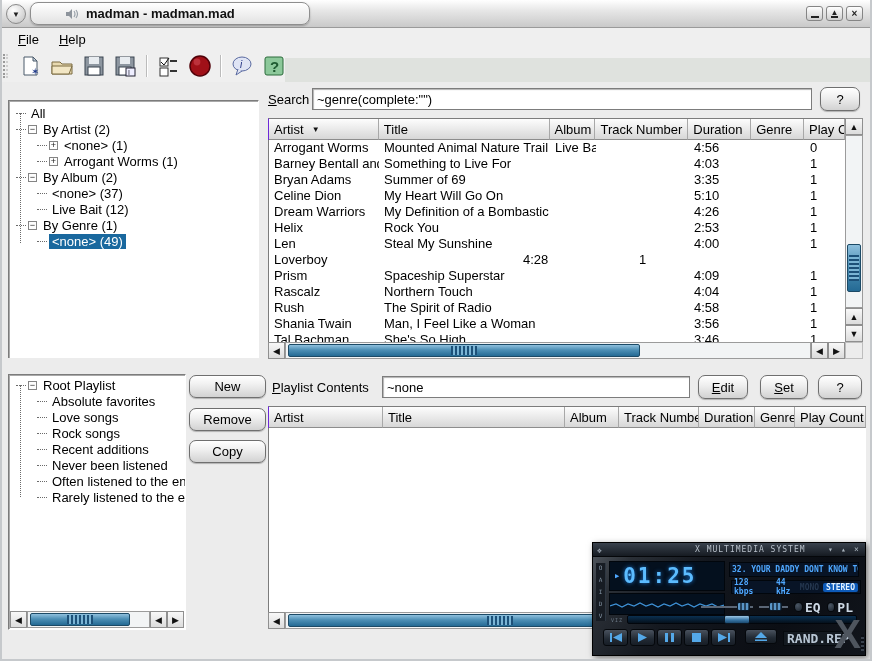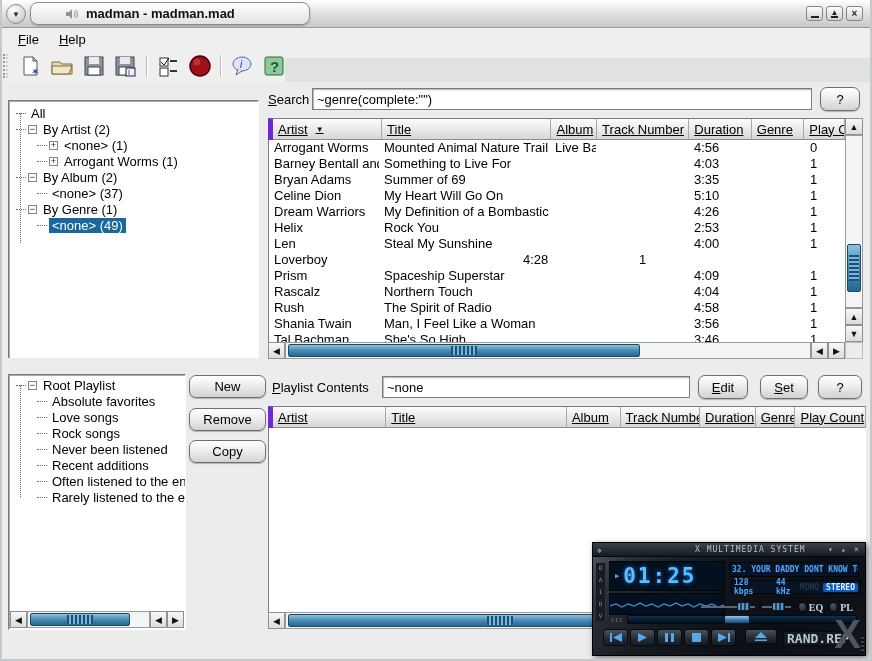--- a/index.html
+++ b/index.html
@@ -54,21 +54,21 @@
   .tree-item.d0 { padding-left:7px; } .tree-item.d1 { padding-left:28px; }
   .stub { width:10px; height:1px; border-top:1px dotted #6a6a6a; margin-right:2px; flex:0 0 auto; }
   .exp { width:9px; height:9px; flex:0 0 auto; border:1px solid #848484; background:#fdfdfd; font-size:9px; line-height:7px;
     text-align:center; margin-right:3px; color:#222; }
   .exp.no-exp { visibility:hidden; width:0; margin-right:0; border:none; }
   .tlabel { padding:0 3px; }
   .tree-item.sel .tlabel { background:#19689e; color:#fff; }
   .vguide { position:absolute; border-left:1px dotted #6a6a6a; width:0; }
 
   
-  .thead { position:absolute; display:flex; height:22px; border-top:1px solid #7c7c7c; border-left:5px solid #6d28d9;text-decoration:underline; }
+  .thead { position:absolute; display:flex; height:22px; border-top:1px solid #7c7c7c; border-left:1px solid #6d28d9; }
   .hcell { background:linear-gradient(#fdfdfd,#ececec 45%,#d7d7d7); border-right:1px solid #a8a8a8; border-bottom:1px solid #8d8d8d;
     font-size:13px; display:flex; align-items:center; padding-left:5px; white-space:nowrap; overflow:hidden; }
   .sort-arrow { font-size:8px; margin-left:8px; color:#111; }
   .tbody { position:absolute; background:#fff; overflow:hidden; border-left:1px solid #7c7c7c; }
   .trow { display:flex; height:16px; line-height:16px; }
   .cell { padding-left:5px; white-space:nowrap; overflow:hidden; flex:0 0 auto; }
   .c-art{width:110px}.c-tit{width:171px}.c-alb{width:46px}.c-trk{width:93px}.c-dur{width:63px}.c-gen{width:53px}.c-ply{width:41px}
   .b-art{width:114px}.b-tit{width:182px}.b-alb{width:54px}.b-trk{width:80px}.b-dur{width:56px}.b-gen{width:40px}.b-ply{width:71px}
 
   
@@ -117,21 +117,21 @@
   .x-info { position:absolute; left:138px; top:37px; width:130px; height:14px; background:#081426; border:1px solid #01060c;
     display:flex; align-items:center; font-size:8px; font-weight:bold; color:#4fa8ff; }
   .x-info .kbps { margin-left:2px; } .x-info .khz { margin-left:10px; }
   .x-mono { margin-left:auto; color:#24364e; }
   .x-stereo { margin:0 2px 0 4px; background:#0d5ab8; color:#dff0ff; border-radius:2px; padding:0 3px; }
   .x-sliders { position:absolute; left:108px; top:58px; width:158px; height:12px; display:flex; align-items:center; }
   .sl-track { height:2px; background:#5a6676; position:relative; }
   .sl-thumb { position:absolute; top:-4px; width:13px; height:9px; border-radius:2px; border:1px solid #0a1826;
     background:repeating-linear-gradient(90deg,#5a96c8 0 2px,#26435e 2px 4px); }
   .roundbtn { width:10px; height:10px; border-radius:50%; background:radial-gradient(circle at 35% 30%,#4a5664,#1a222c); border:1px solid #05080c; }
-  .x-sl-label { font-size:10px; font-weight:bold; color:#cdd8e4; margin:0 6px 0 2px;font-family:Liberation Serif, serif; }
+  .x-sl-label { font-size:13px; font-weight:bold; color:#cdd8e4; margin:0 6px 0 2px; }
   .x-pos { position:absolute; left:34px; top:72px; width:230px; height:9px; background:linear-gradient(#0a3050,#05101c);
     border:1px solid #02060c; border-radius:2px; }
   .x-pos .pos-thumb { position:absolute; left:42%; top:-1px; width:26px; height:9px; border-radius:2px; border:1px solid #0a1826;
     background:linear-gradient(#9cc6e4,#3a78a8 55%,#1c4a70); }
   .x-transport { position:absolute; left:10px; top:86px; display:flex; gap:2px; }
   .x-btn { width:25px; height:17px; border-radius:3px; border:1px solid #05080c;
     background:linear-gradient(#49525e,#222a34 60%,#171d25); display:flex; align-items:center; justify-content:center; }
   .x-eject { position:absolute; left:152px; top:86px; width:32px; height:15px; border-radius:3px; border:1px solid #05080c;
     background:linear-gradient(#49525e,#222a34 60%,#171d25); display:flex; align-items:center; justify-content:center; }
   .x-toggles { position:absolute; left:190px; top:88px; width:60px; height:15px; background:#141a21; border:1px solid #060a0e;
@@ -267,20 +267,25 @@
       <div class="tree-item d0">
         <span class="stub"></span>
         <span class="exp">−</span>
         <span class="tlabel">By Album (2)</span>
       </div>
       <div class="tree-item d1">
         <span class="stub"></span>
         <span class="exp no-exp"></span>
         <span class="tlabel">&lt;none&gt; (37)</span>
       </div>
+      <div class="tree-item d1">
+        <span class="stub"></span>
+        <span class="exp no-exp"></span>
+        <span class="tlabel">Live Bait (12)</span>
+      </div>
       <div class="tree-item d0">
         <span class="stub"></span>
         <span class="exp">−</span>
         <span class="tlabel">By Genre (1)</span>
       </div>
       <div class="tree-item sel d1">
         <span class="stub"></span>
         <span class="exp no-exp"></span>
         <span class="tlabel">&lt;none&gt; (49)</span>
       </div>
@@ -497,26 +502,26 @@
         <span class="tlabel">Love songs</span>
       </div>
       <div class="tree-item d1">
         <span class="stub"></span>
         <span class="exp no-exp"></span>
         <span class="tlabel">Rock songs</span>
       </div>
       <div class="tree-item d1">
         <span class="stub"></span>
         <span class="exp no-exp"></span>
+        <span class="tlabel">Recent additions</span>
+      </div>
+      <div class="tree-item d1">
+        <span class="stub"></span>
+        <span class="exp no-exp"></span>
         <span class="tlabel">Never been listened</span>
-      </div>
-      <div class="tree-item d1">
-        <span class="stub"></span>
-        <span class="exp no-exp"></span>
-        <span class="tlabel">Recent additions</span>
       </div>
       <div class="tree-item d1">
         <span class="stub"></span>
         <span class="exp no-exp"></span>
         <span class="tlabel">Often listened to the end</span>
       </div>
       <div class="tree-item d1">
         <span class="stub"></span>
         <span class="exp no-exp"></span>
         <span class="tlabel">Rarely listened to the end</span>

